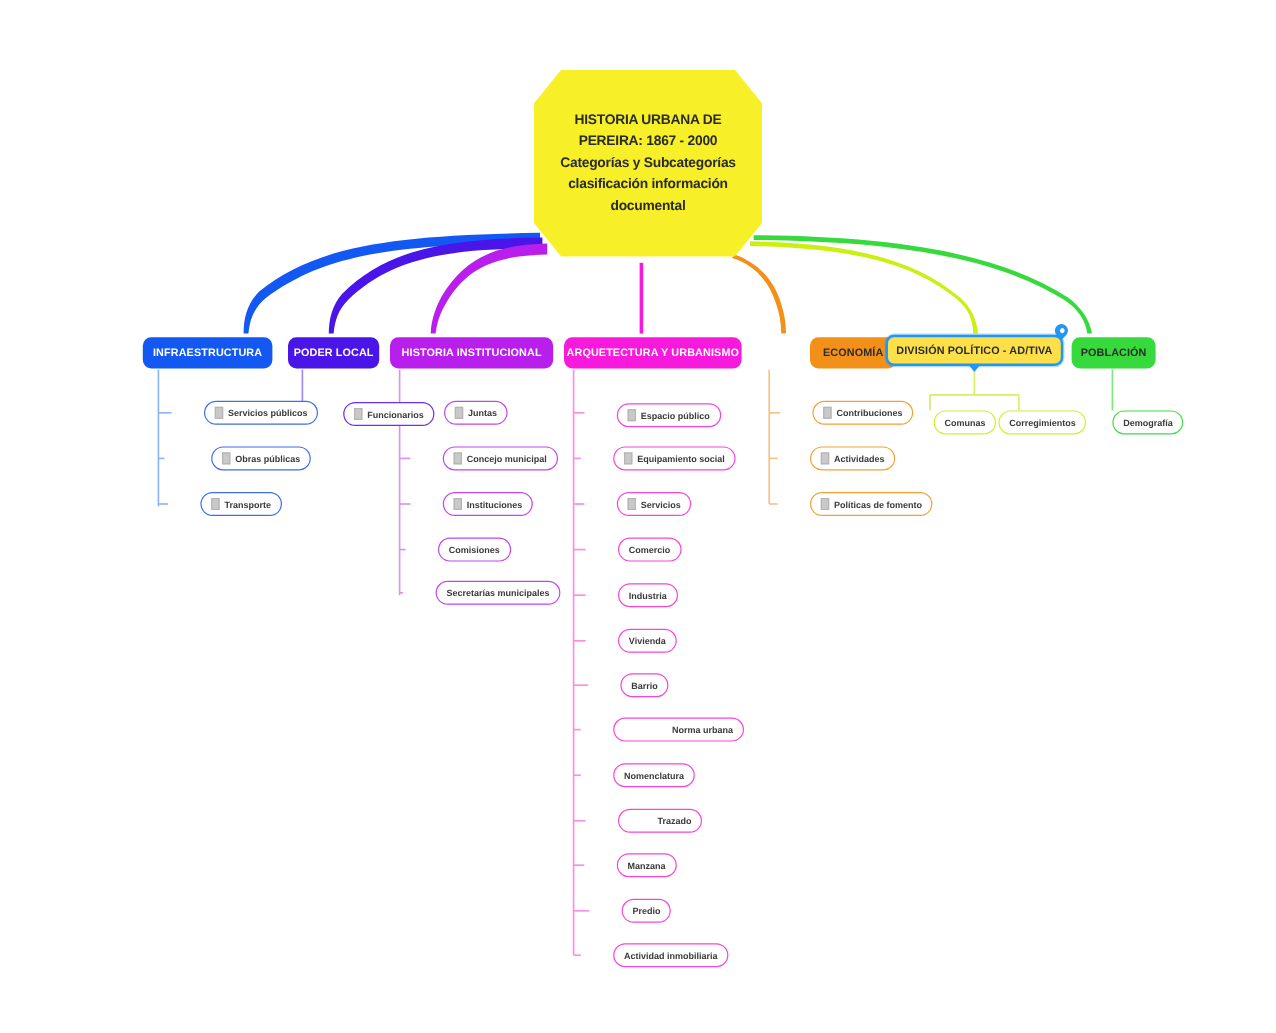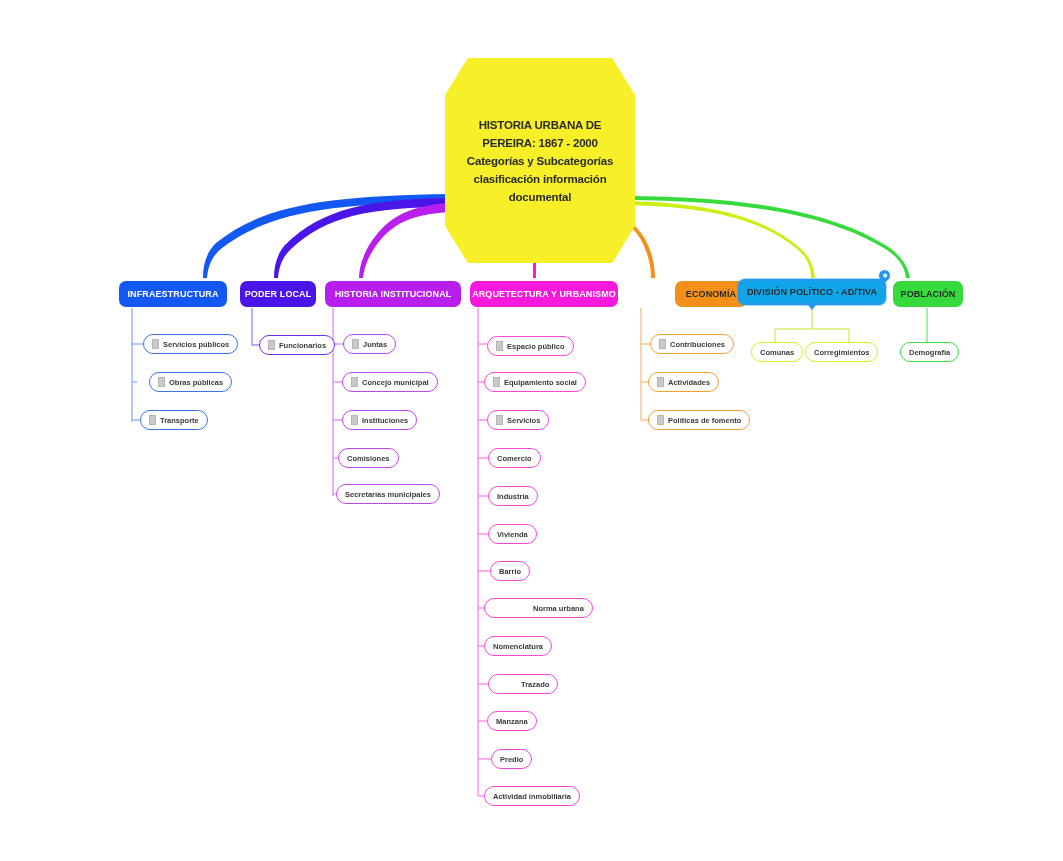--- a/index.html
+++ b/index.html
@@ -27,21 +27,21 @@
     height: 861px;
     pointer-events: none;
   }
 
   
   .root-node {
     position: absolute;
     left: 445px;
     top: 58px;
     width: 190px;
-    height: 205px;
+    height: 156px;
     background: #F7F028;
     clip-path: polygon(0% 18%, 12% 0%, 88% 0%, 100% 18%, 100% 82%, 88% 100%, 12% 100%, 0% 82%);
     display: flex;
     align-items: center;
     justify-content: center;
     text-align: center;
     z-index: 6;
   }
   .root-text {
     font-size: 11.5px;
@@ -113,20 +113,21 @@
     border: 1.6px solid #888;
     display: flex;
     align-items: center;
     padding: 0 8px;
     box-sizing: border-box;
     font-size: 7.5px;
     font-weight: 700;
     color: #3a3a3a;
     white-space: nowrap;
     z-index: 5;
+    margin-left: 27px;
   }
   .leaf .note-icon {
     display: inline-block;
     width: 5px;
     height: 8px;
     background: #c9c9c9;
     border: 0.5px solid #b5b5b5;
     margin-right: 4px;
     flex: 0 0 auto;
   }
@@ -214,21 +215,21 @@
   </div>
 
   <div class="branch-head" style="left:470px; top:281px; width:148px; background:#F719DC;">
     <span>ARQUETECTURA Y URBANISMO</span>
   </div>
 
   <div class="branch-head dark-text" style="left:631px; top:281px; width:72px; background:#F39019;margin-left:44px;">
     <span>ECONOMÍA</span>
   </div>
 
-  <div class="branch-head dark-text selected" style="left:738px; top:279px; width:148px; background:#0ea5e9;">
+  <div class="branch-head dark-text selected" style="left:738px; top:279px; width:148px; background:#fde047;">
     <span>DIVISIÓN POLÍTICO - AD/TIVA</span>
     <span class="sel-handle"></span>
     <span class="sel-nub"></span>
   </div>
 
   <div class="branch-head dark-text" style="left:893px; top:281px; width:70px; background:#36DA3C;">
     <span>POBLACIÓN</span>
   </div>
 
   <div class="leaf" style="left:143px; top:334px; border-color:#3D6FE8;">

